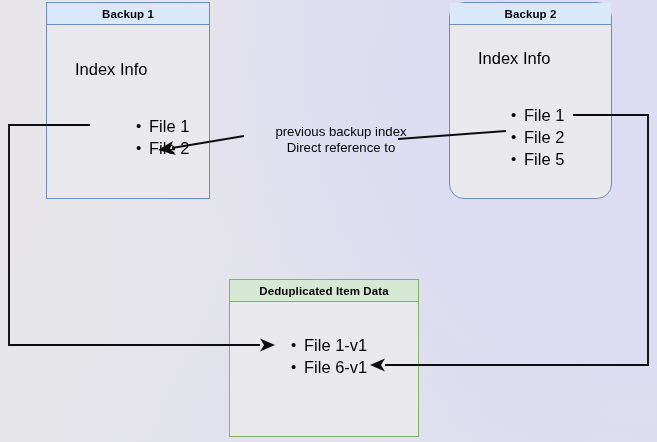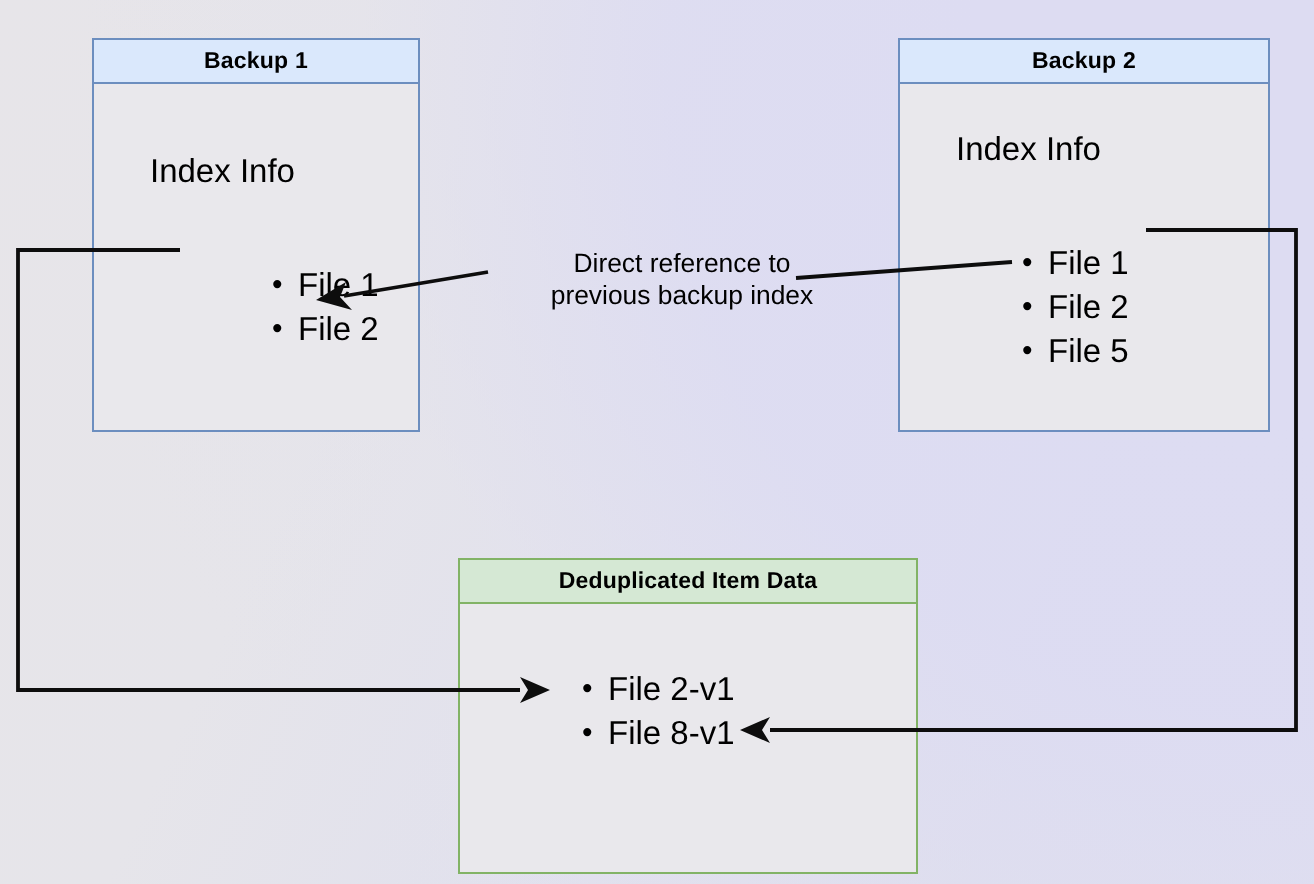--- a/index.html
+++ b/index.html
@@ -22,21 +22,20 @@
   }
 
   
   .box {
     position: absolute;
     box-sizing: border-box;
     background: #e9e8ec;
   }
   .box-blue {
     border: 1.6px solid #6c8ebf;
-    margin-top: 17px;
   }
   .box-green {
     border: 1.6px solid #82b366;
   }
   .box-header {
     position: absolute;
     left: 0;
     top: 0;
     right: 0;
     box-sizing: border-box;
@@ -125,41 +124,41 @@
 
   <div class="box box-blue" style="left:46px; top:2px; width:164px; height:197px;">
     <div class="box-header hdr-blue">Backup 1</div>
     <div class="box-title" style="left:28px; top:57px;">Index Info</div>
     <ul class="file-list" style="left:86px; top:112px;">
       <li>File 1</li>
       <li>File 2</li>
     </ul>
   </div>
 
-  <div class="box box-blue" style="left:449px; top:2px; width:186px; height:197px;">
+  <div class="box box-blue" style="left:449px; top:2px; width:163px; height:197px;border-radius:15px;">
     <div class="box-header hdr-blue">Backup 2</div>
     <div class="box-title" style="left:28px; top:46px;">Index Info</div>
     <ul class="file-list" style="left:58px; top:101px;">
       <li>File 1</li>
       <li>File 2</li>
       <li>File 5</li>
     </ul>
   </div>
 
-  <div class="box box-green" style="left:229px; top:279px; width:230px; height:158px;">
+  <div class="box box-green" style="left:229px; top:279px; width:190px; height:158px;">
     <div class="box-header hdr-green">Deduplicated Item Data</div>
     <ul class="file-list" style="left:58px; top:54px;">
-      <li>File 2-v1</li>
-      <li>File 8-v1</li>
+      <li>File 1-v1</li>
+      <li>File 6-v1</li>
     </ul>
   </div>
 
   <div class="caption" style="left:246px; top:124px; width:190px;">
+    <div>previous backup index</div>
     <div>Direct reference to</div>
-    <div>previous backup index</div>
   </div>
 
   <svg class="wires" viewBox="0 0 657 442">
 
     <g>
       <path d="M 90 125 L 9 125 L 9 345 L 260 345"></path>
       <polygon class="ahead" points="260,338.5 275,345 260,351.5 264,345"></polygon>
     </g>
 
     <g>

